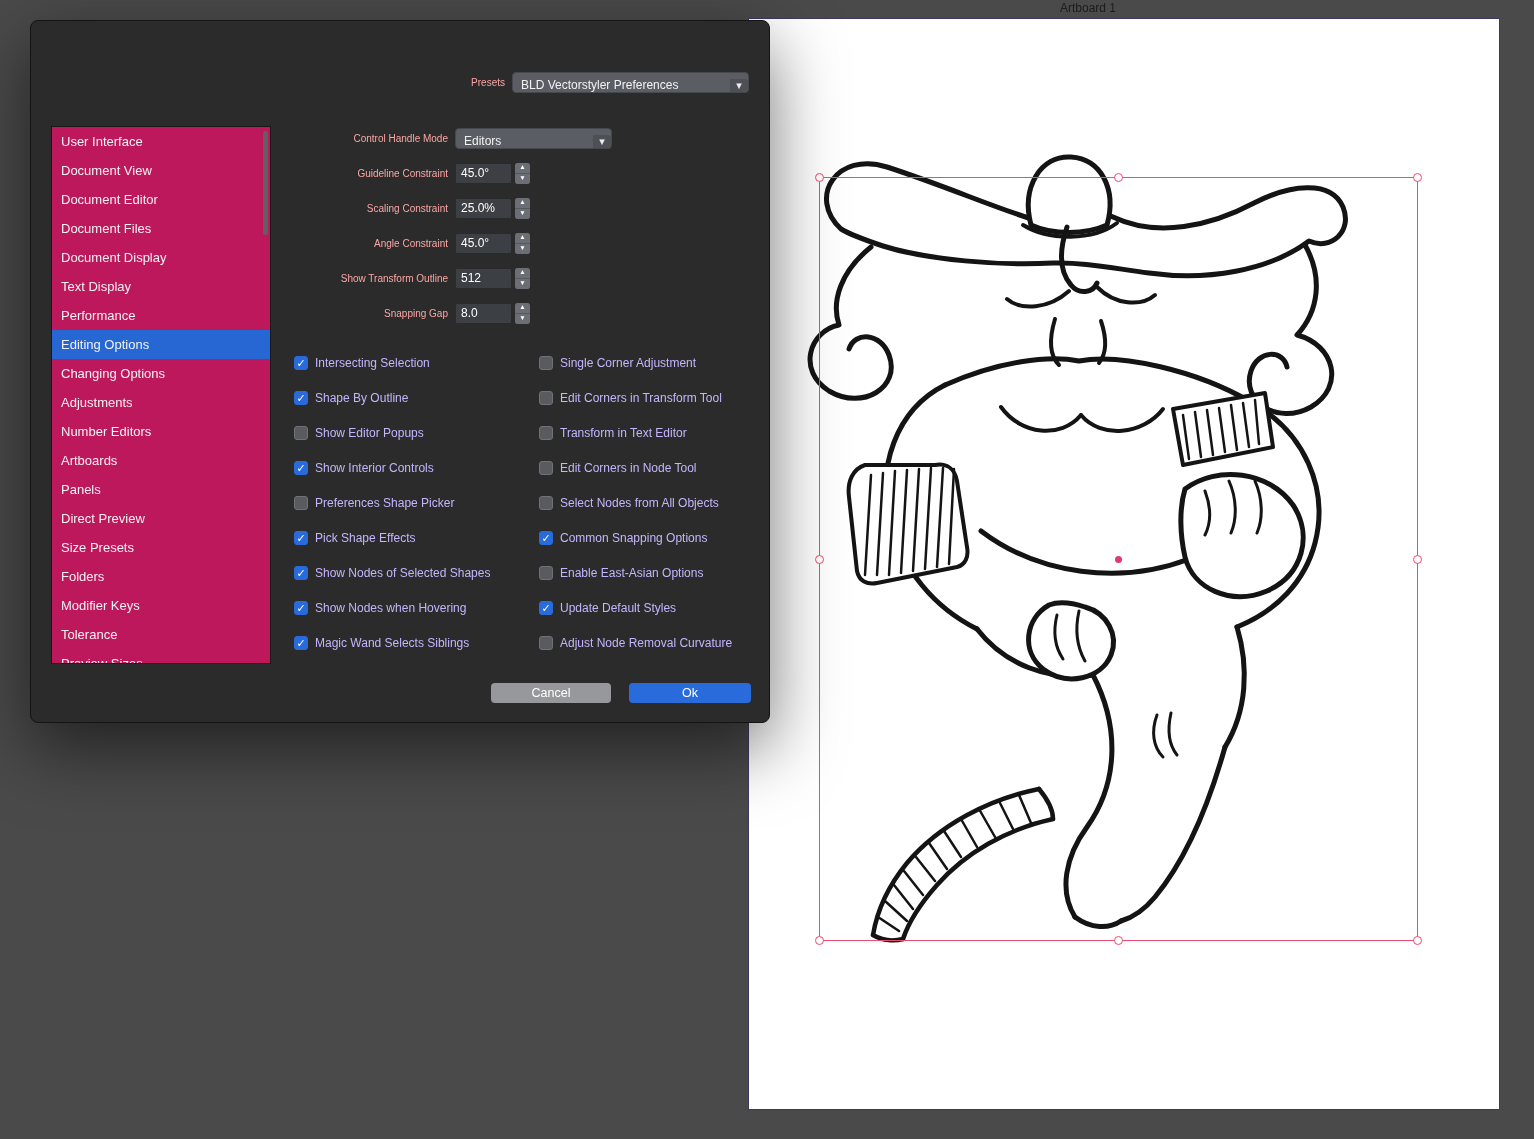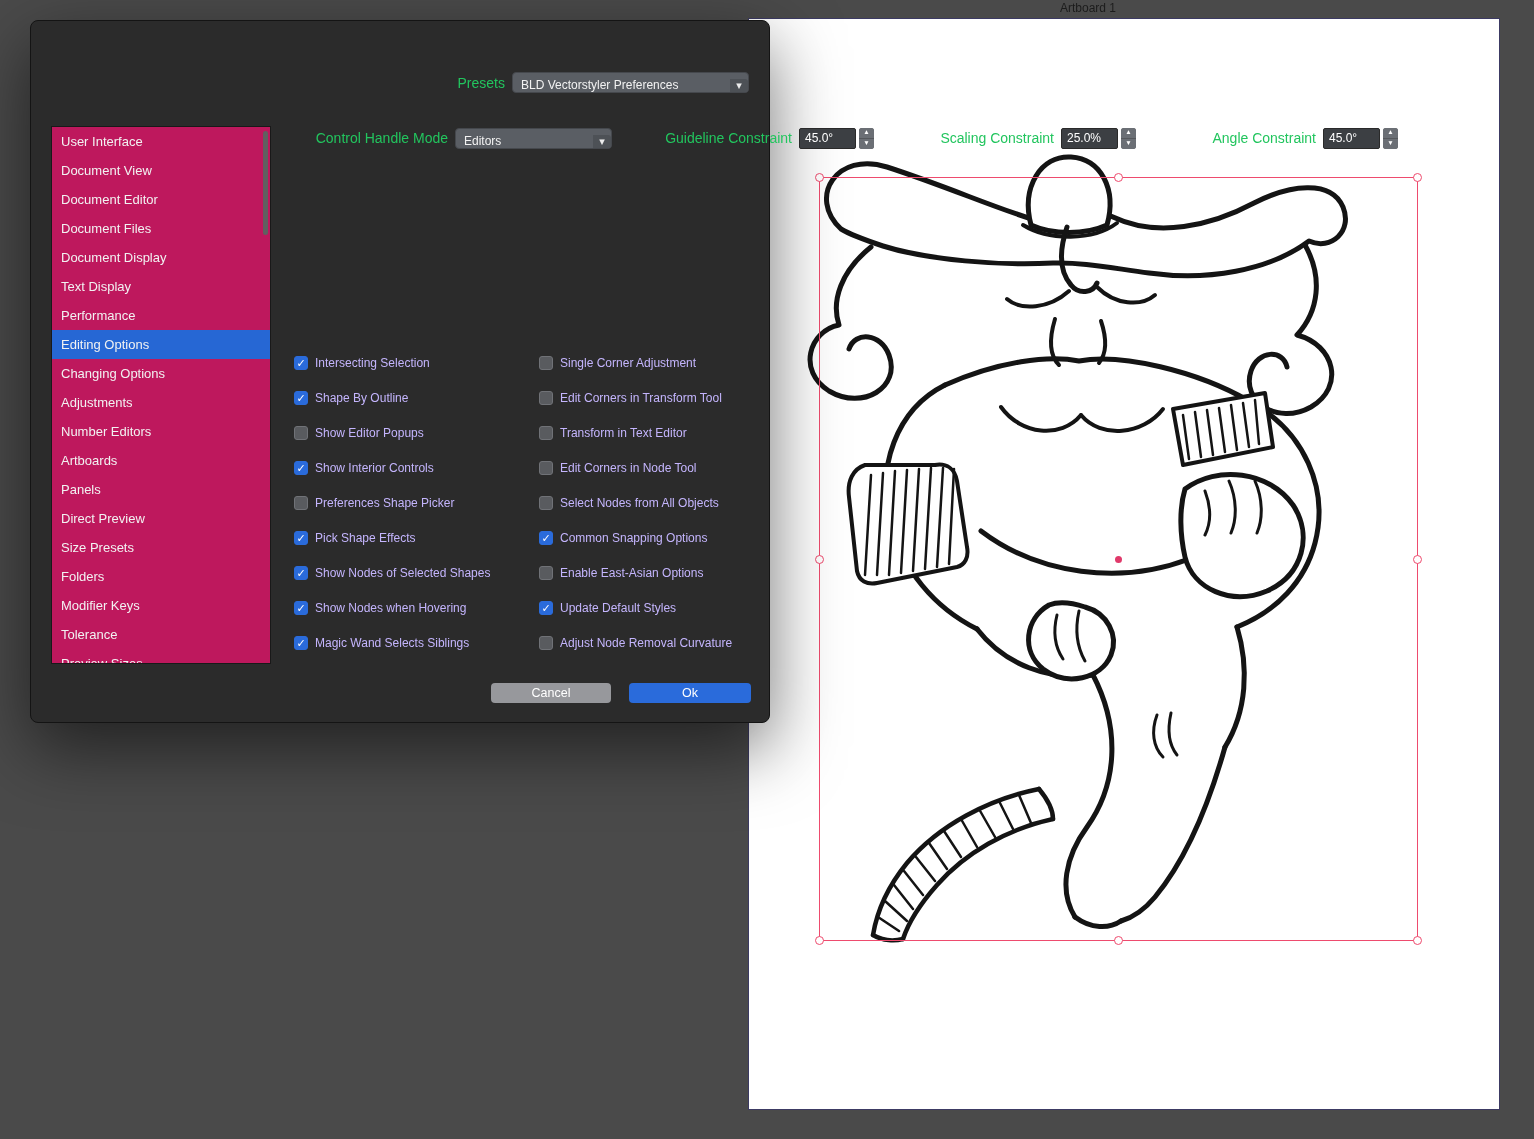--- a/index.html
+++ b/index.html
@@ -50,21 +50,21 @@
   }
   .dialog-title{
     position:absolute;top:0;left:0;right:0;height:28px;
     display:flex;align-items:center;justify-content:center;
     color:#d6d6d6;font-size:13px;
   }
   .presets-row{
     position:absolute;top:51px;right:20px;
     display:flex;align-items:center;gap:7px;
   }
-  .field-label, .presets-label{color:#22c55e;font-size:14px;}
+  .field-label, .presets-label{color:#fca5a5;font-size:10px;}
 
   .dd{
     display:flex;align-items:flex-end;height:21px;box-sizing:border-box;
     background:#5a5e64;border:1px solid #45484d;border-radius:4px;
     color:#f2f2f2;font-size:12px;cursor:default;
   }
   .dd-presets{width:237px}
   .dd-single{width:157px}
   .dd-value{flex:1;display:flex;align-items:center;padding:0 8px;white-space:nowrap;overflow:hidden}
   .dd-chev{
@@ -81,21 +81,21 @@
     color:#f2f2f2;font-size:13px;white-space:nowrap;
   }
   .side-item.selected{background:#2667d4;}
   .side-scrollbar{
     position:absolute;right:2px;top:4px;width:5px;height:104px;
     background:#606060;border-radius:3px;
   }
 
   .fields{
     position:absolute;left:250px;top:106px;width:480px;
-    display:flex;flex-direction:row;gap:13px;
+    display:flex;flex-direction:column;gap:13px;
   }
   .field-row{display:flex;align-items:center;height:22px;}
   .field-row .field-label{width:167px;text-align:right;margin-right:7px;flex:0 0 167px;}
   .num-field{
     width:57px;height:21px;box-sizing:border-box;
     background:#3c3f43;border:1px solid #2a2a2a;border-radius:2px;
     color:#ffffff;font-size:12px;display:flex;align-items:center;padding:0 5px;
   }
   .stepper{
     width:15px;height:21px;margin-left:3px;display:flex;flex-direction:column;
@@ -257,20 +257,36 @@
         </div>
       </div>
       <div class="field-row">
         <span class="field-label">Angle Constraint</span>
         <div class="num-field">45.0°</div>
         <div class="stepper">
           <button class="step-btn up">▲</button>
           <button class="step-btn">▼</button>
         </div>
       </div>
+      <div class="field-row">
+        <span class="field-label">Show Transform Outline</span>
+        <div class="num-field">512</div>
+        <div class="stepper">
+          <button class="step-btn up">▲</button>
+          <button class="step-btn">▼</button>
+        </div>
+      </div>
+      <div class="field-row">
+        <span class="field-label">Snapping Gap</span>
+        <div class="num-field">8.0</div>
+        <div class="stepper">
+          <button class="step-btn up">▲</button>
+          <button class="step-btn">▼</button>
+        </div>
+      </div>
     </div>
 
   <div class="cb-grid">
       <div class="cb-cell">
         <span class="cb-box checked">✓</span>
         <span class="cb-label">Intersecting Selection</span>
       </div>
       <div class="cb-cell">
         <span class="cb-box"></span>
         <span class="cb-label">Single Corner Adjustment</span>

